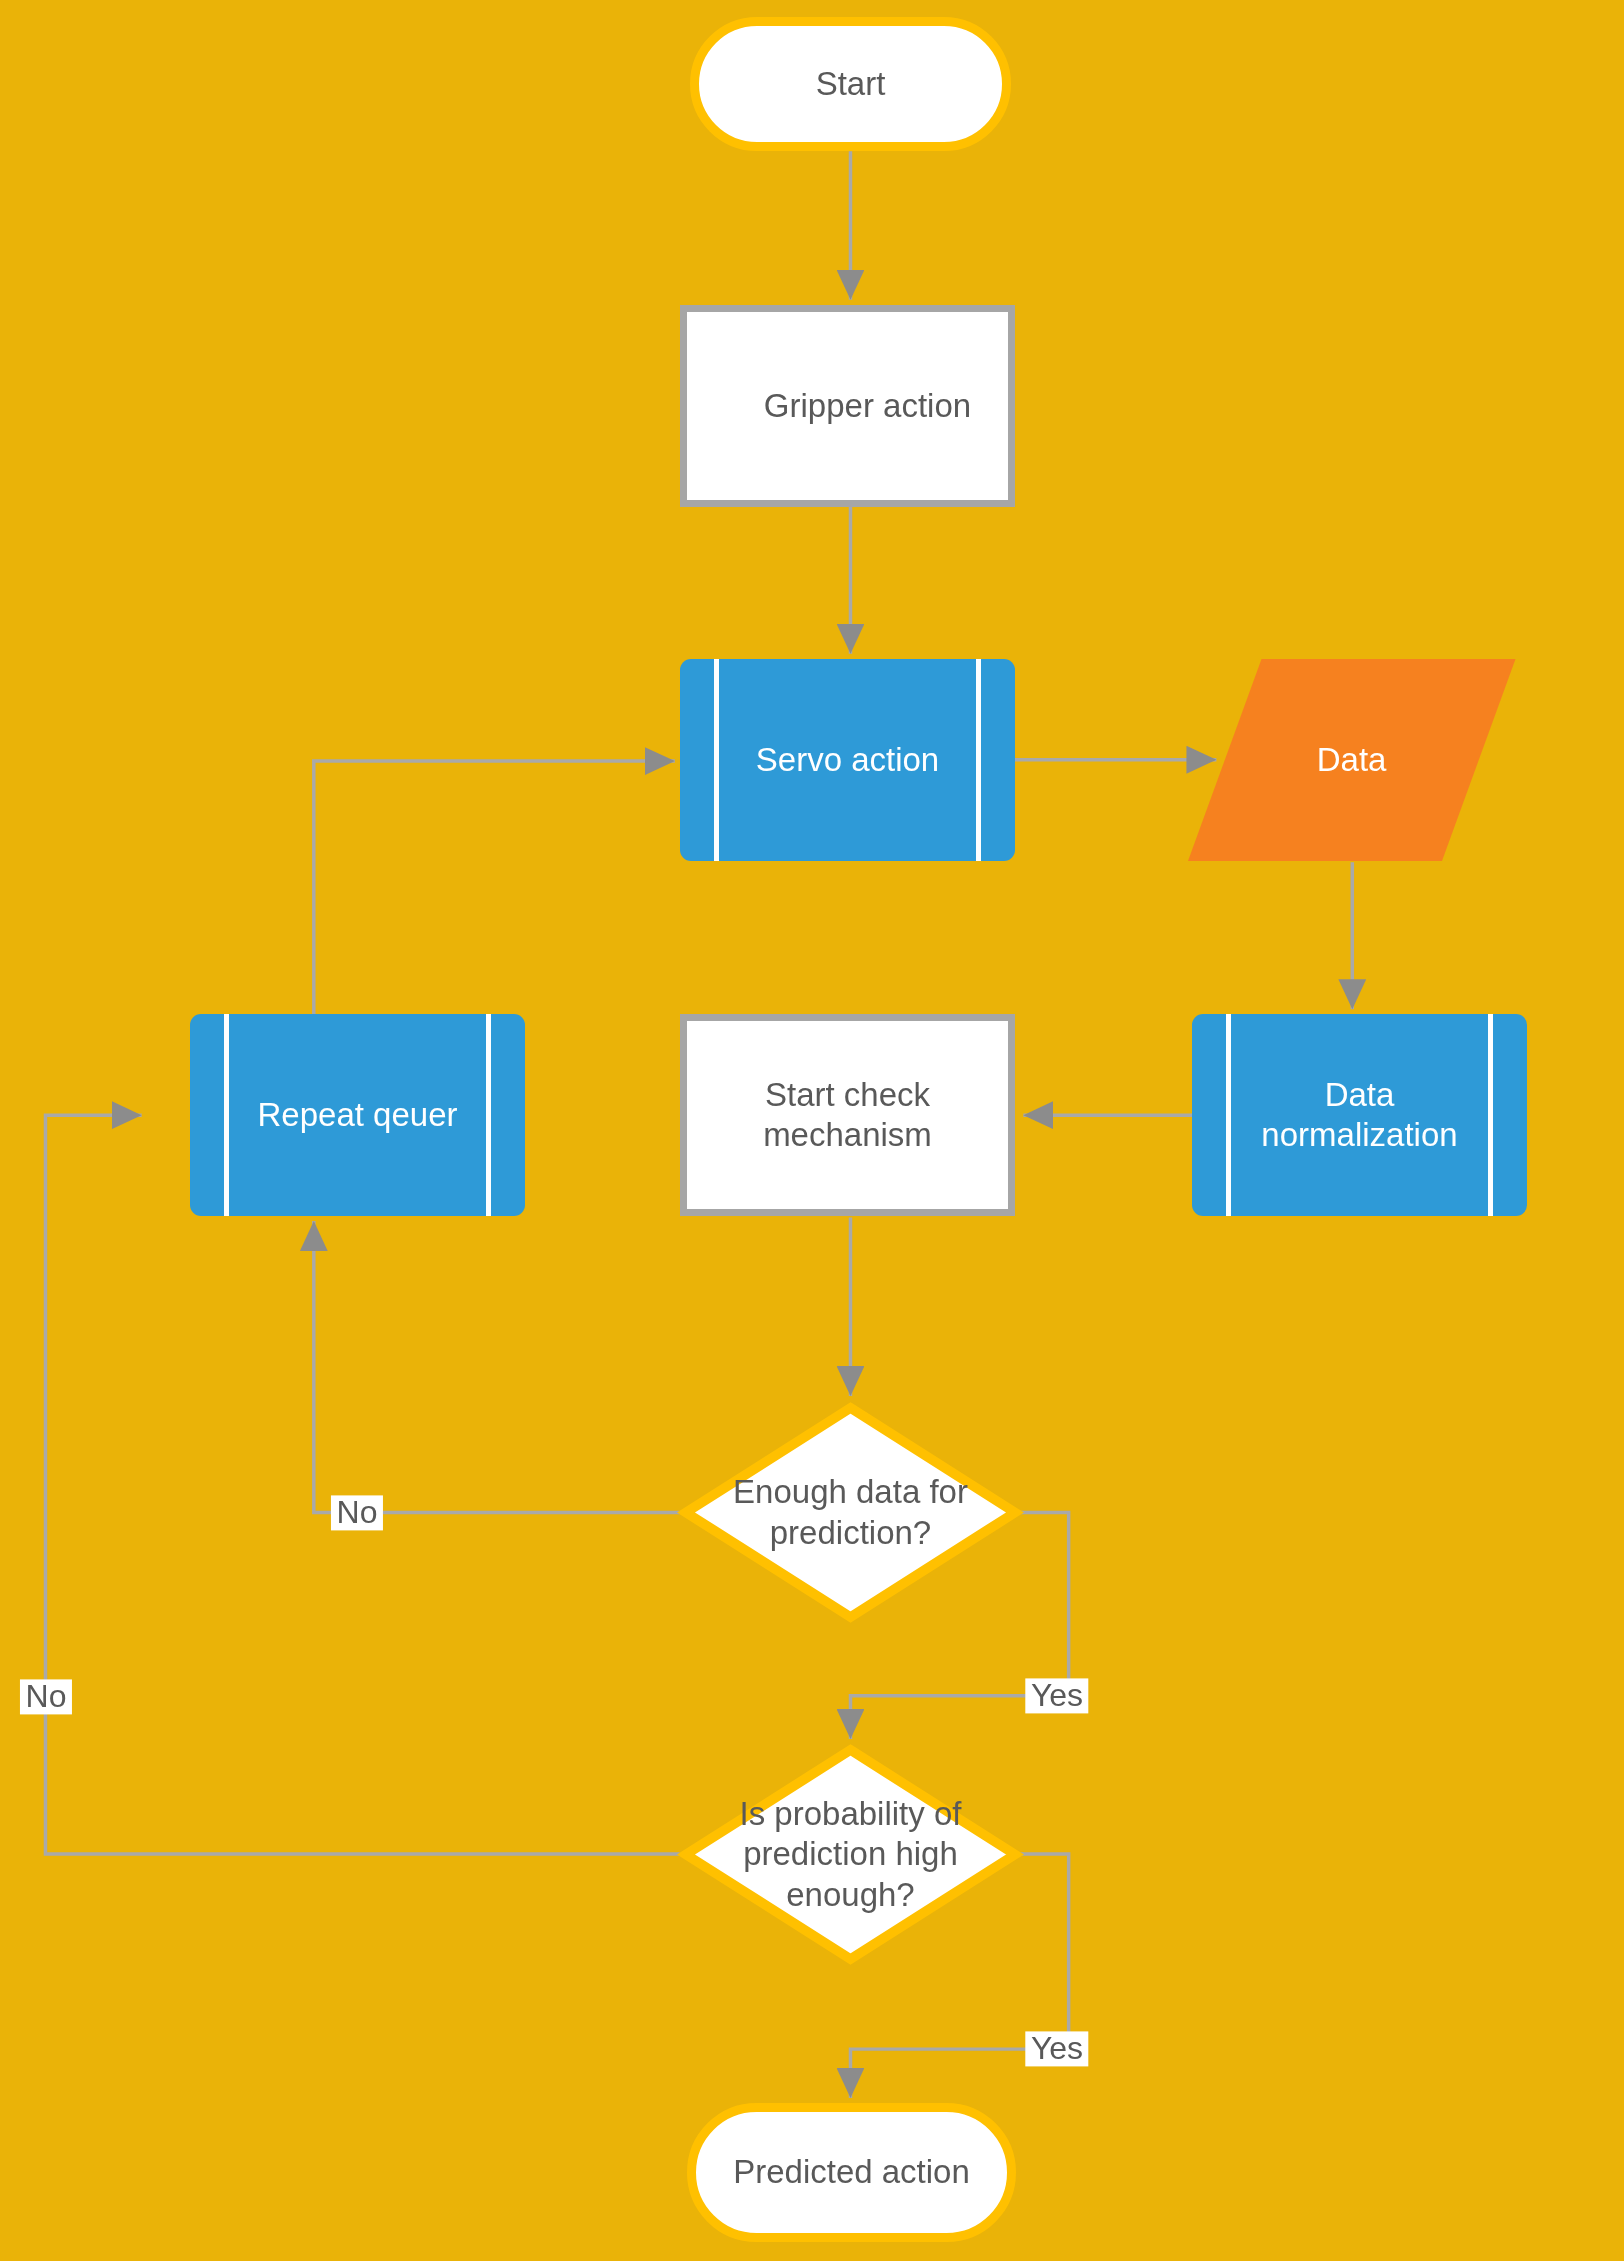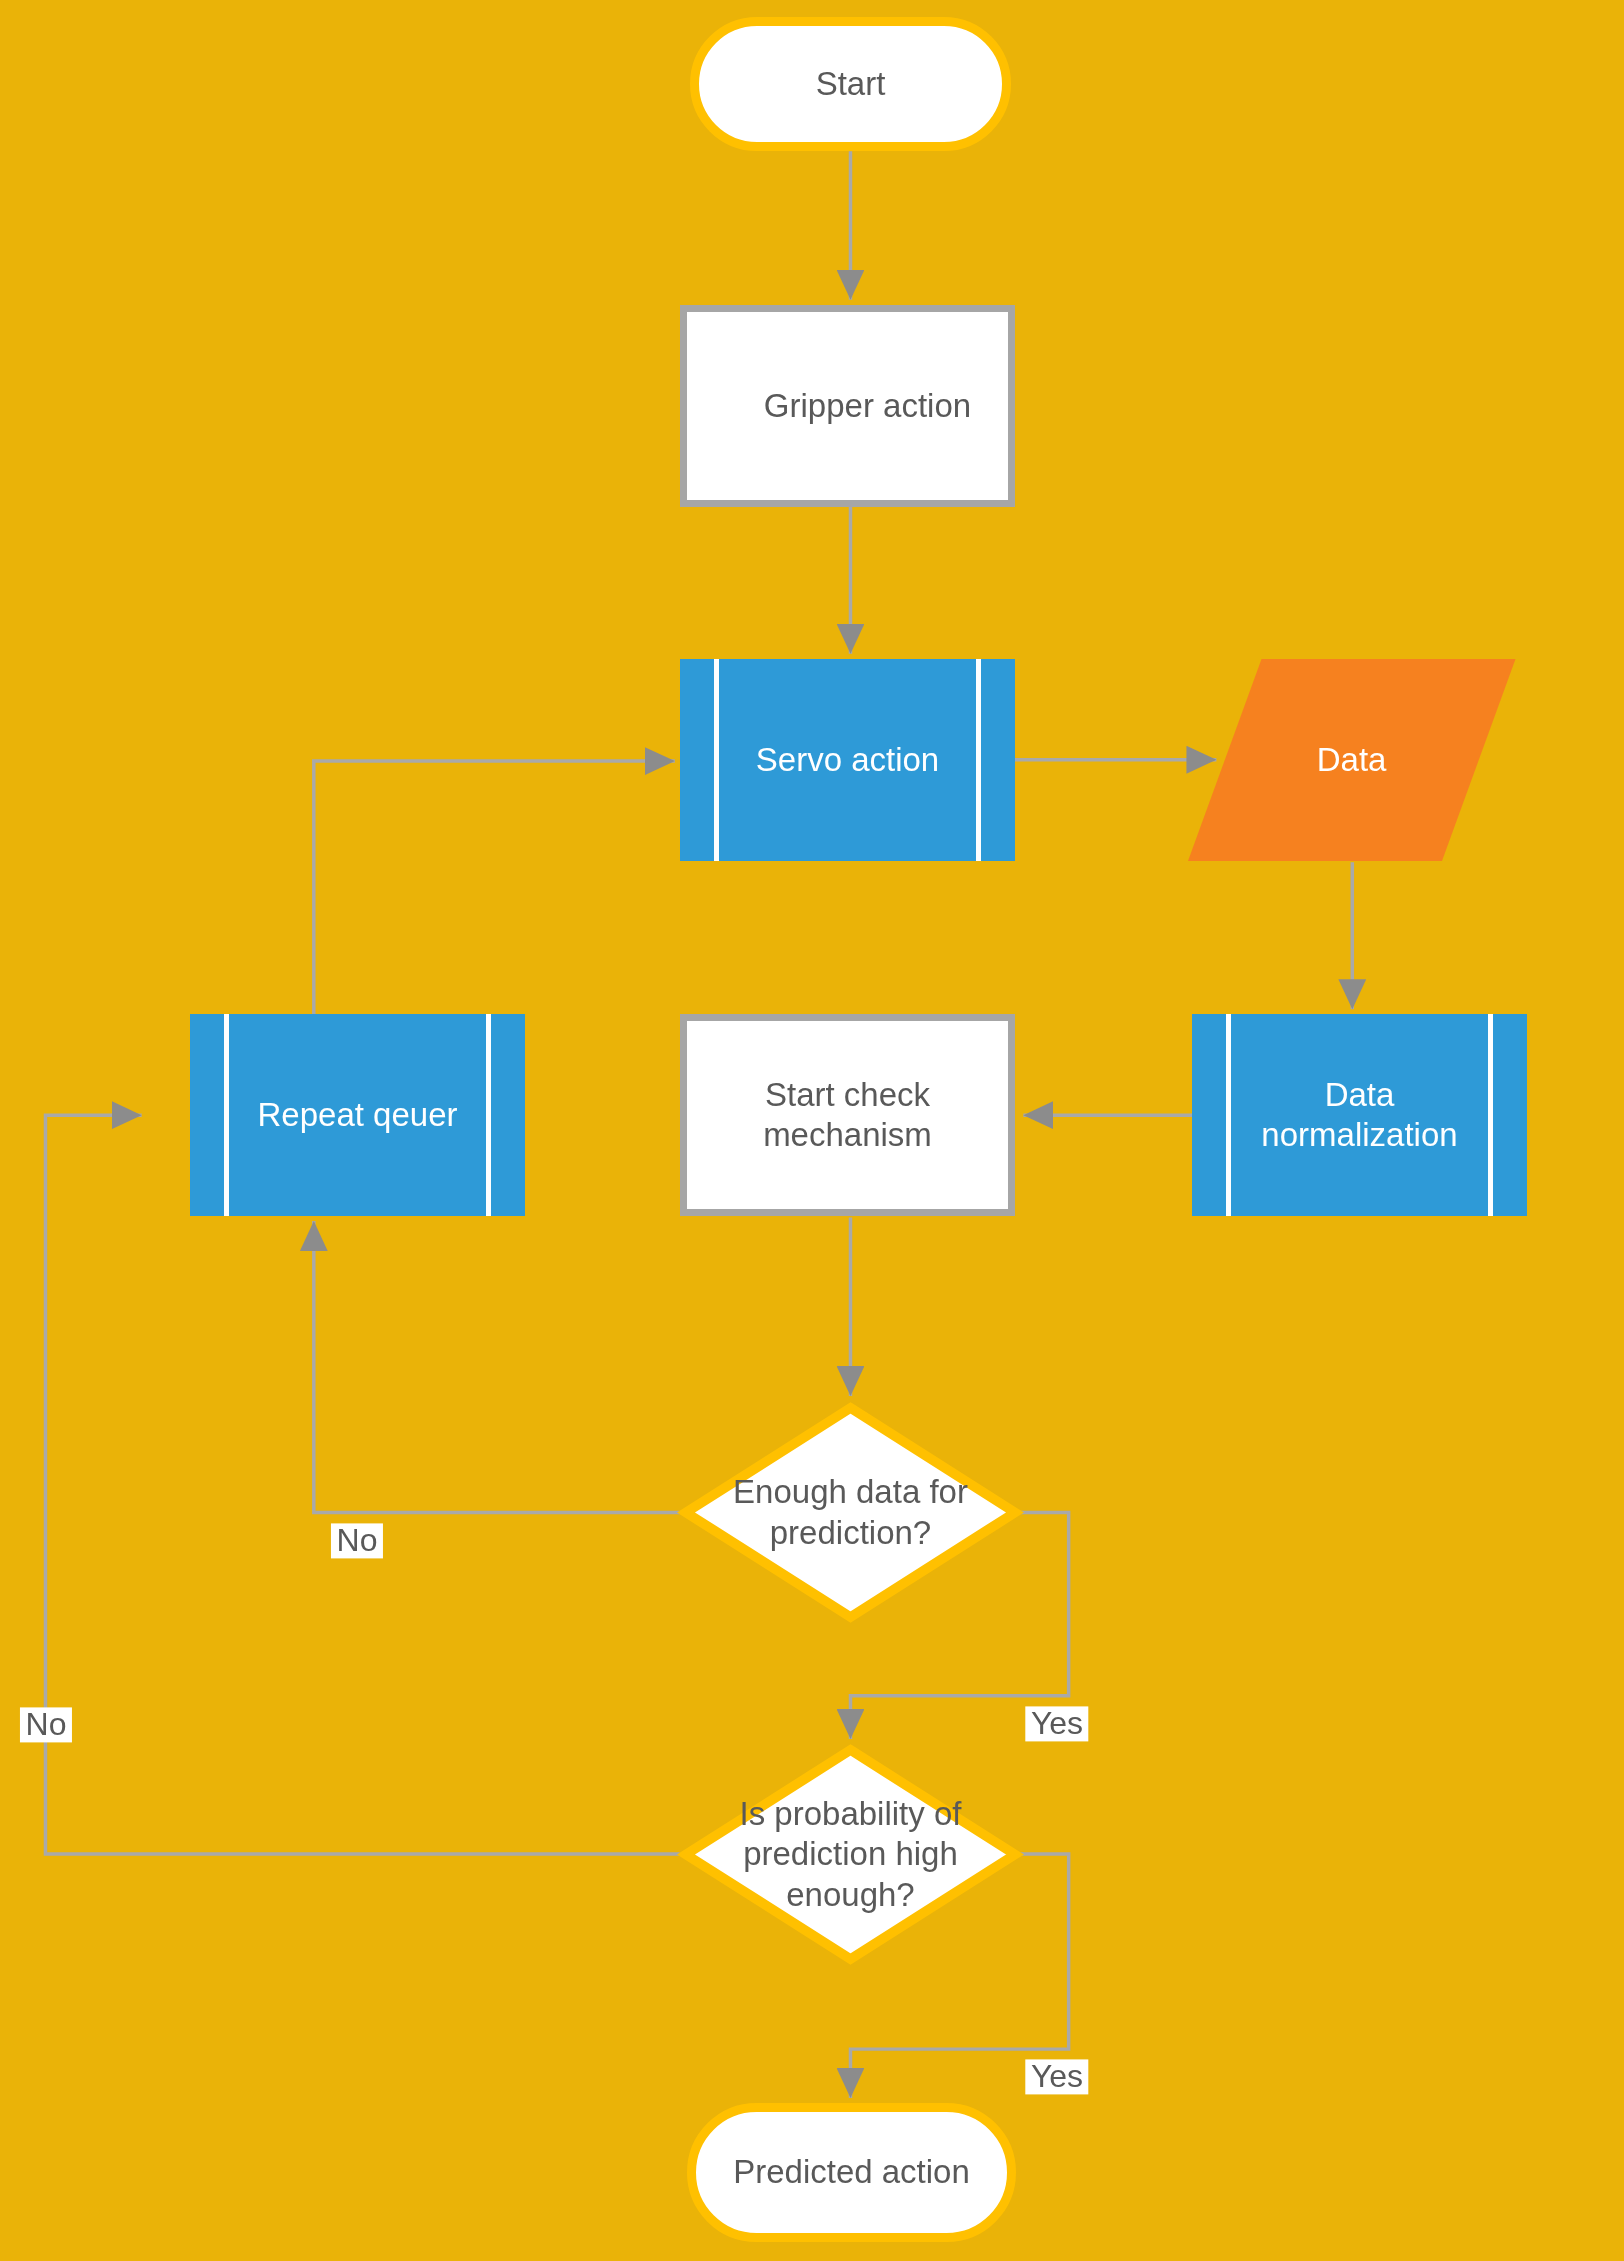--- a/index.html
+++ b/index.html
@@ -5,32 +5,32 @@
   html,body{margin:0;padding:0;background:#ffffff;}
   body{width:1625px;height:2261px;font-family:"Liberation Sans",sans-serif;}
   #canvas{position:relative;width:1625px;height:2261px;background:#eab308;overflow:hidden;}
   #connectors{position:absolute;left:0;top:0;z-index:0;}
   #connectors polyline{fill:none;stroke:#a9a9a9;stroke-width:5;}
   .node{position:absolute;display:flex;align-items:center;justify-content:center;z-index:1;box-sizing:border-box;}
   .lbl{white-space:pre-line;text-align:center;color:#595959;font-size:33px;line-height:1.22;}
   .lbl.light{color:#ffffff;}
   .terminator{background:#ffffff;border:9px solid #FFC000;border-radius:84px;}
   .process{background:#ffffff;border:7.7px solid #a6a6a6;}
-  .pp{background:#2E9AD7;}
+  .pp{background:#2E9AD7;border-radius:11px;}
   .pp .bar{position:absolute;top:0;bottom:0;width:4.9px;background:#ffffff;}
   .pp .bar.bl{left:34px;}
   .pp .bar.br{right:34px;}
   .parallelogram{background:#F6811F;transform:skewX(-20deg);transform-origin:bottom left;}
   .parallelogram .lbl{transform:skewX(20deg);}
   .diamond{background:transparent;}
   .diamond svg{position:absolute;left:0;top:0;width:100%;height:100%;}
   .diamond polygon{fill:#ffffff;stroke:#FFC000;stroke-width:14;stroke-linejoin:miter;}
   .diamond .lbl{position:relative;}
   .edge-label{position:absolute;z-index:2;transform:translate(-50%,-50%);background:#ffffff;
-    padding:0 5.6px;color:#595959;font-size:32px;line-height:1.1;margin-top:28px;}
+    padding:0 5.6px;color:#595959;font-size:32px;line-height:1.1;}
 </style>
 </head>
 <body>
 
 <div id="canvas">
 
   <svg id="connectors" width="1625" height="2261" viewBox="0 0 2331 3244">
     <defs>
       <marker id="arrow" markerWidth="8.6" markerHeight="8" refX="8.6" refY="4" orient="auto" markerUnits="strokeWidth">
         <path d="M0,0 L8.6,4 L0,8 Z" fill="#8c8c8c"></path>

